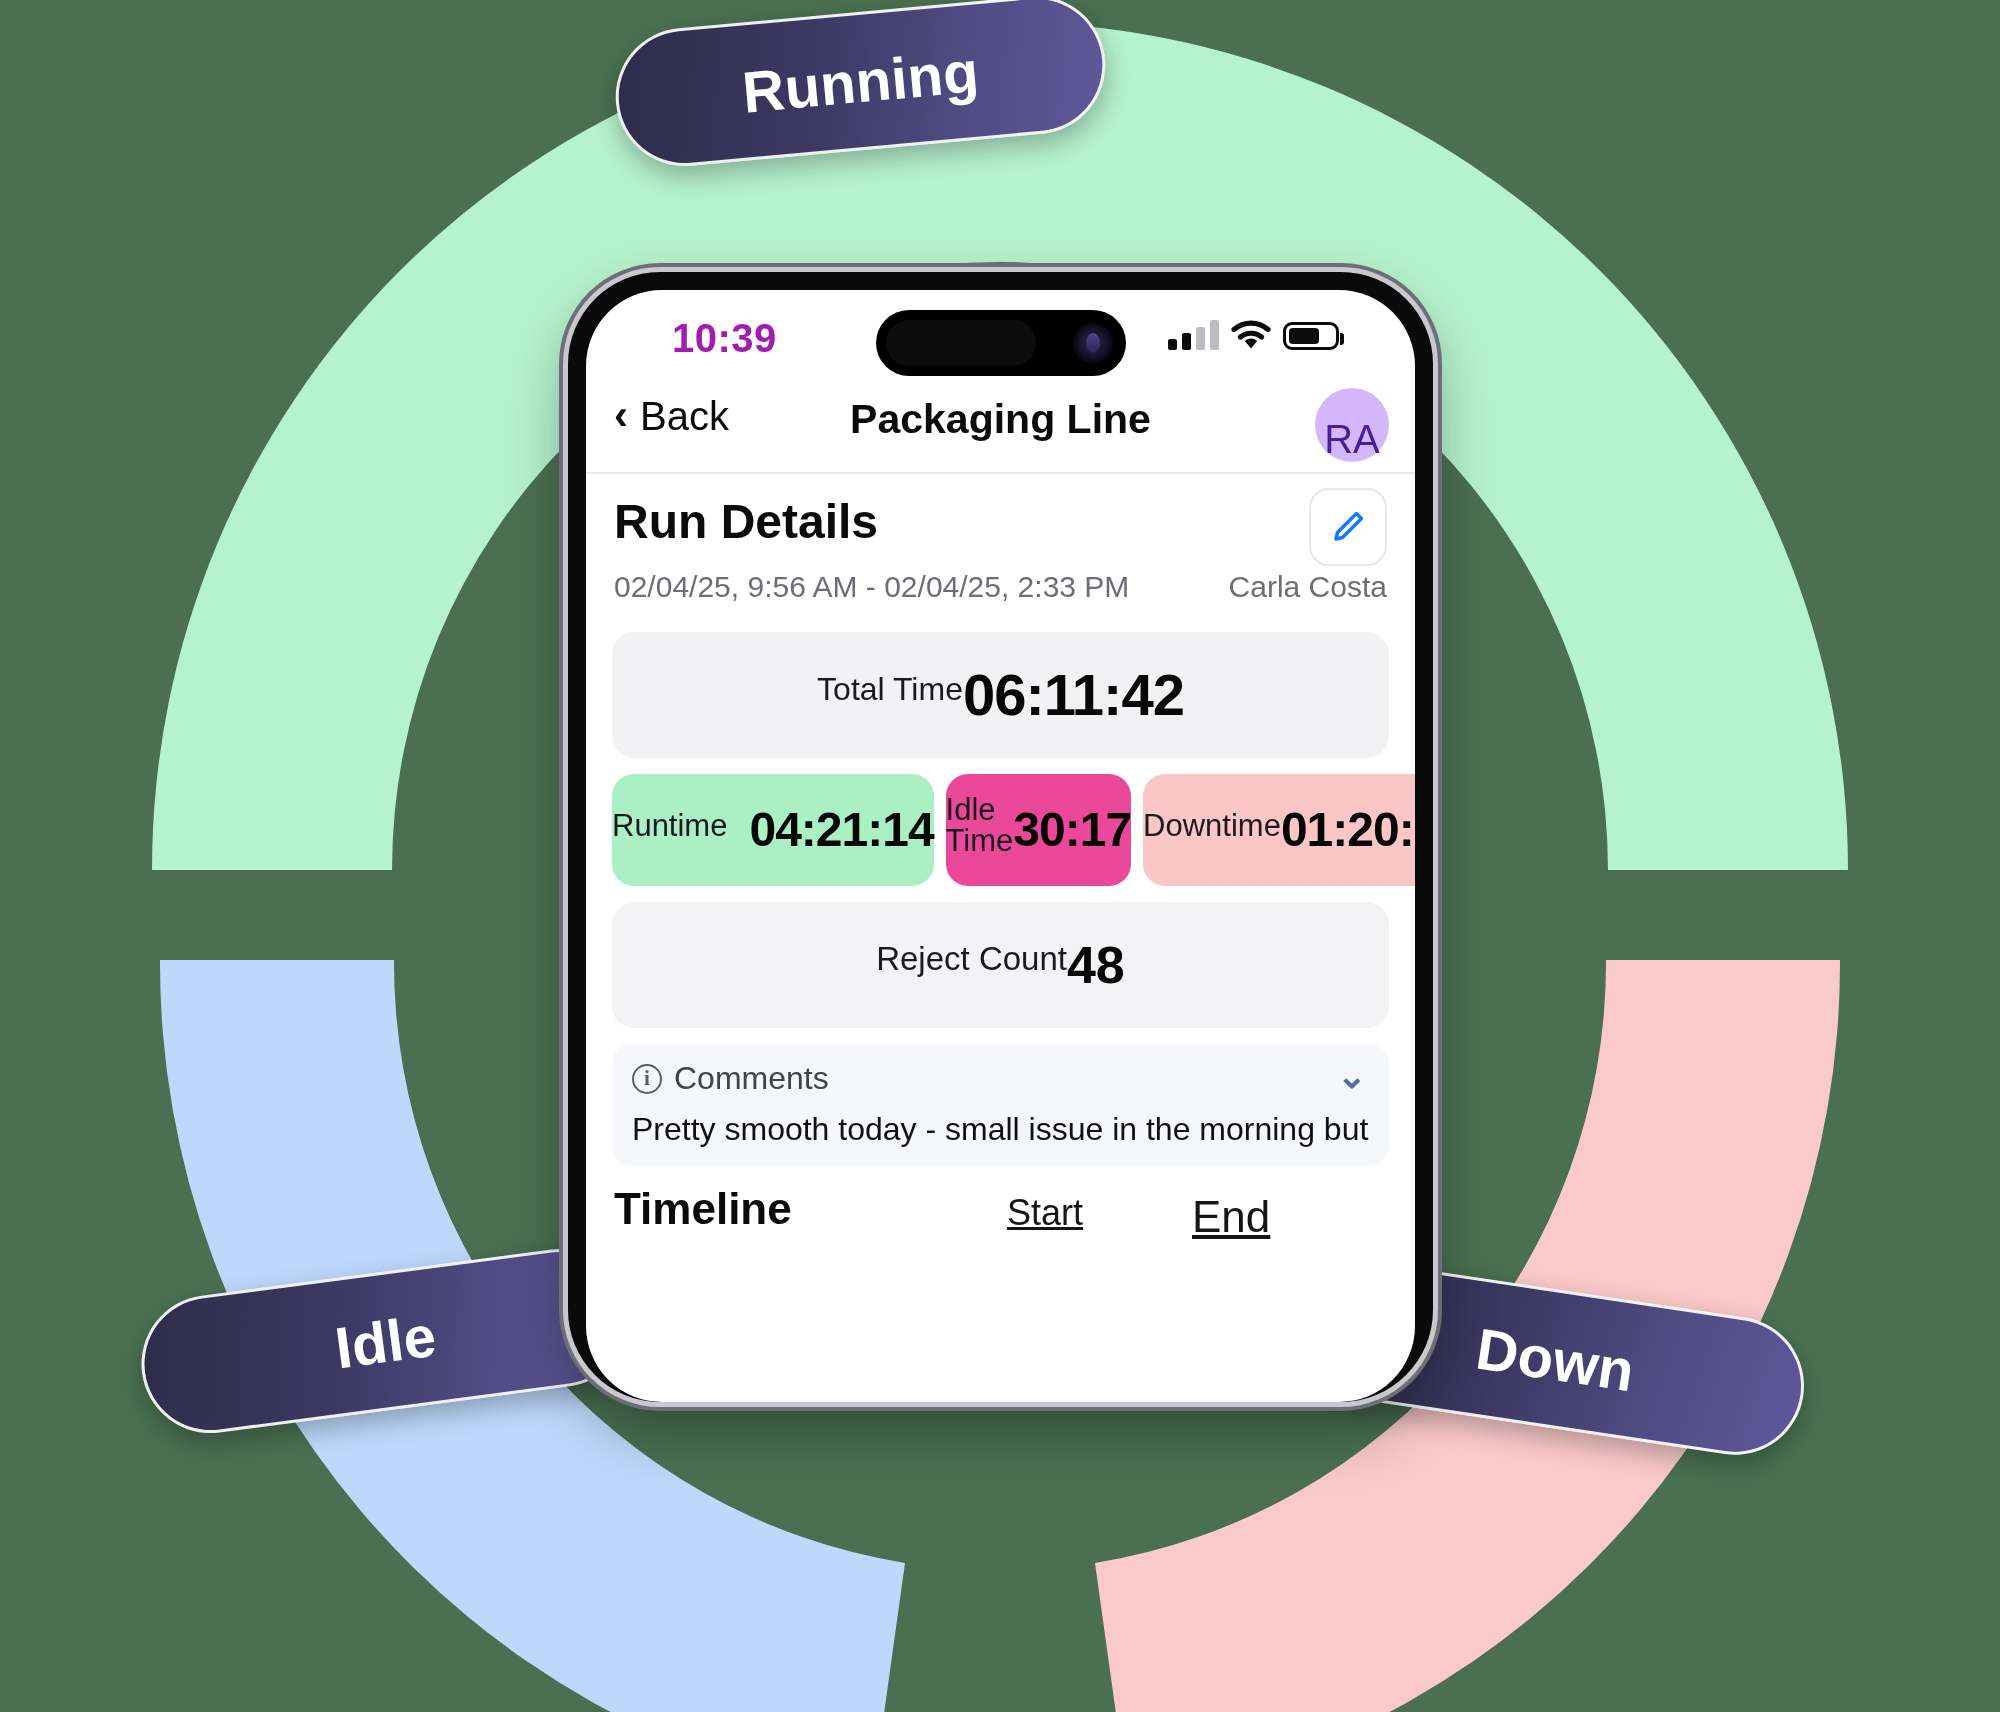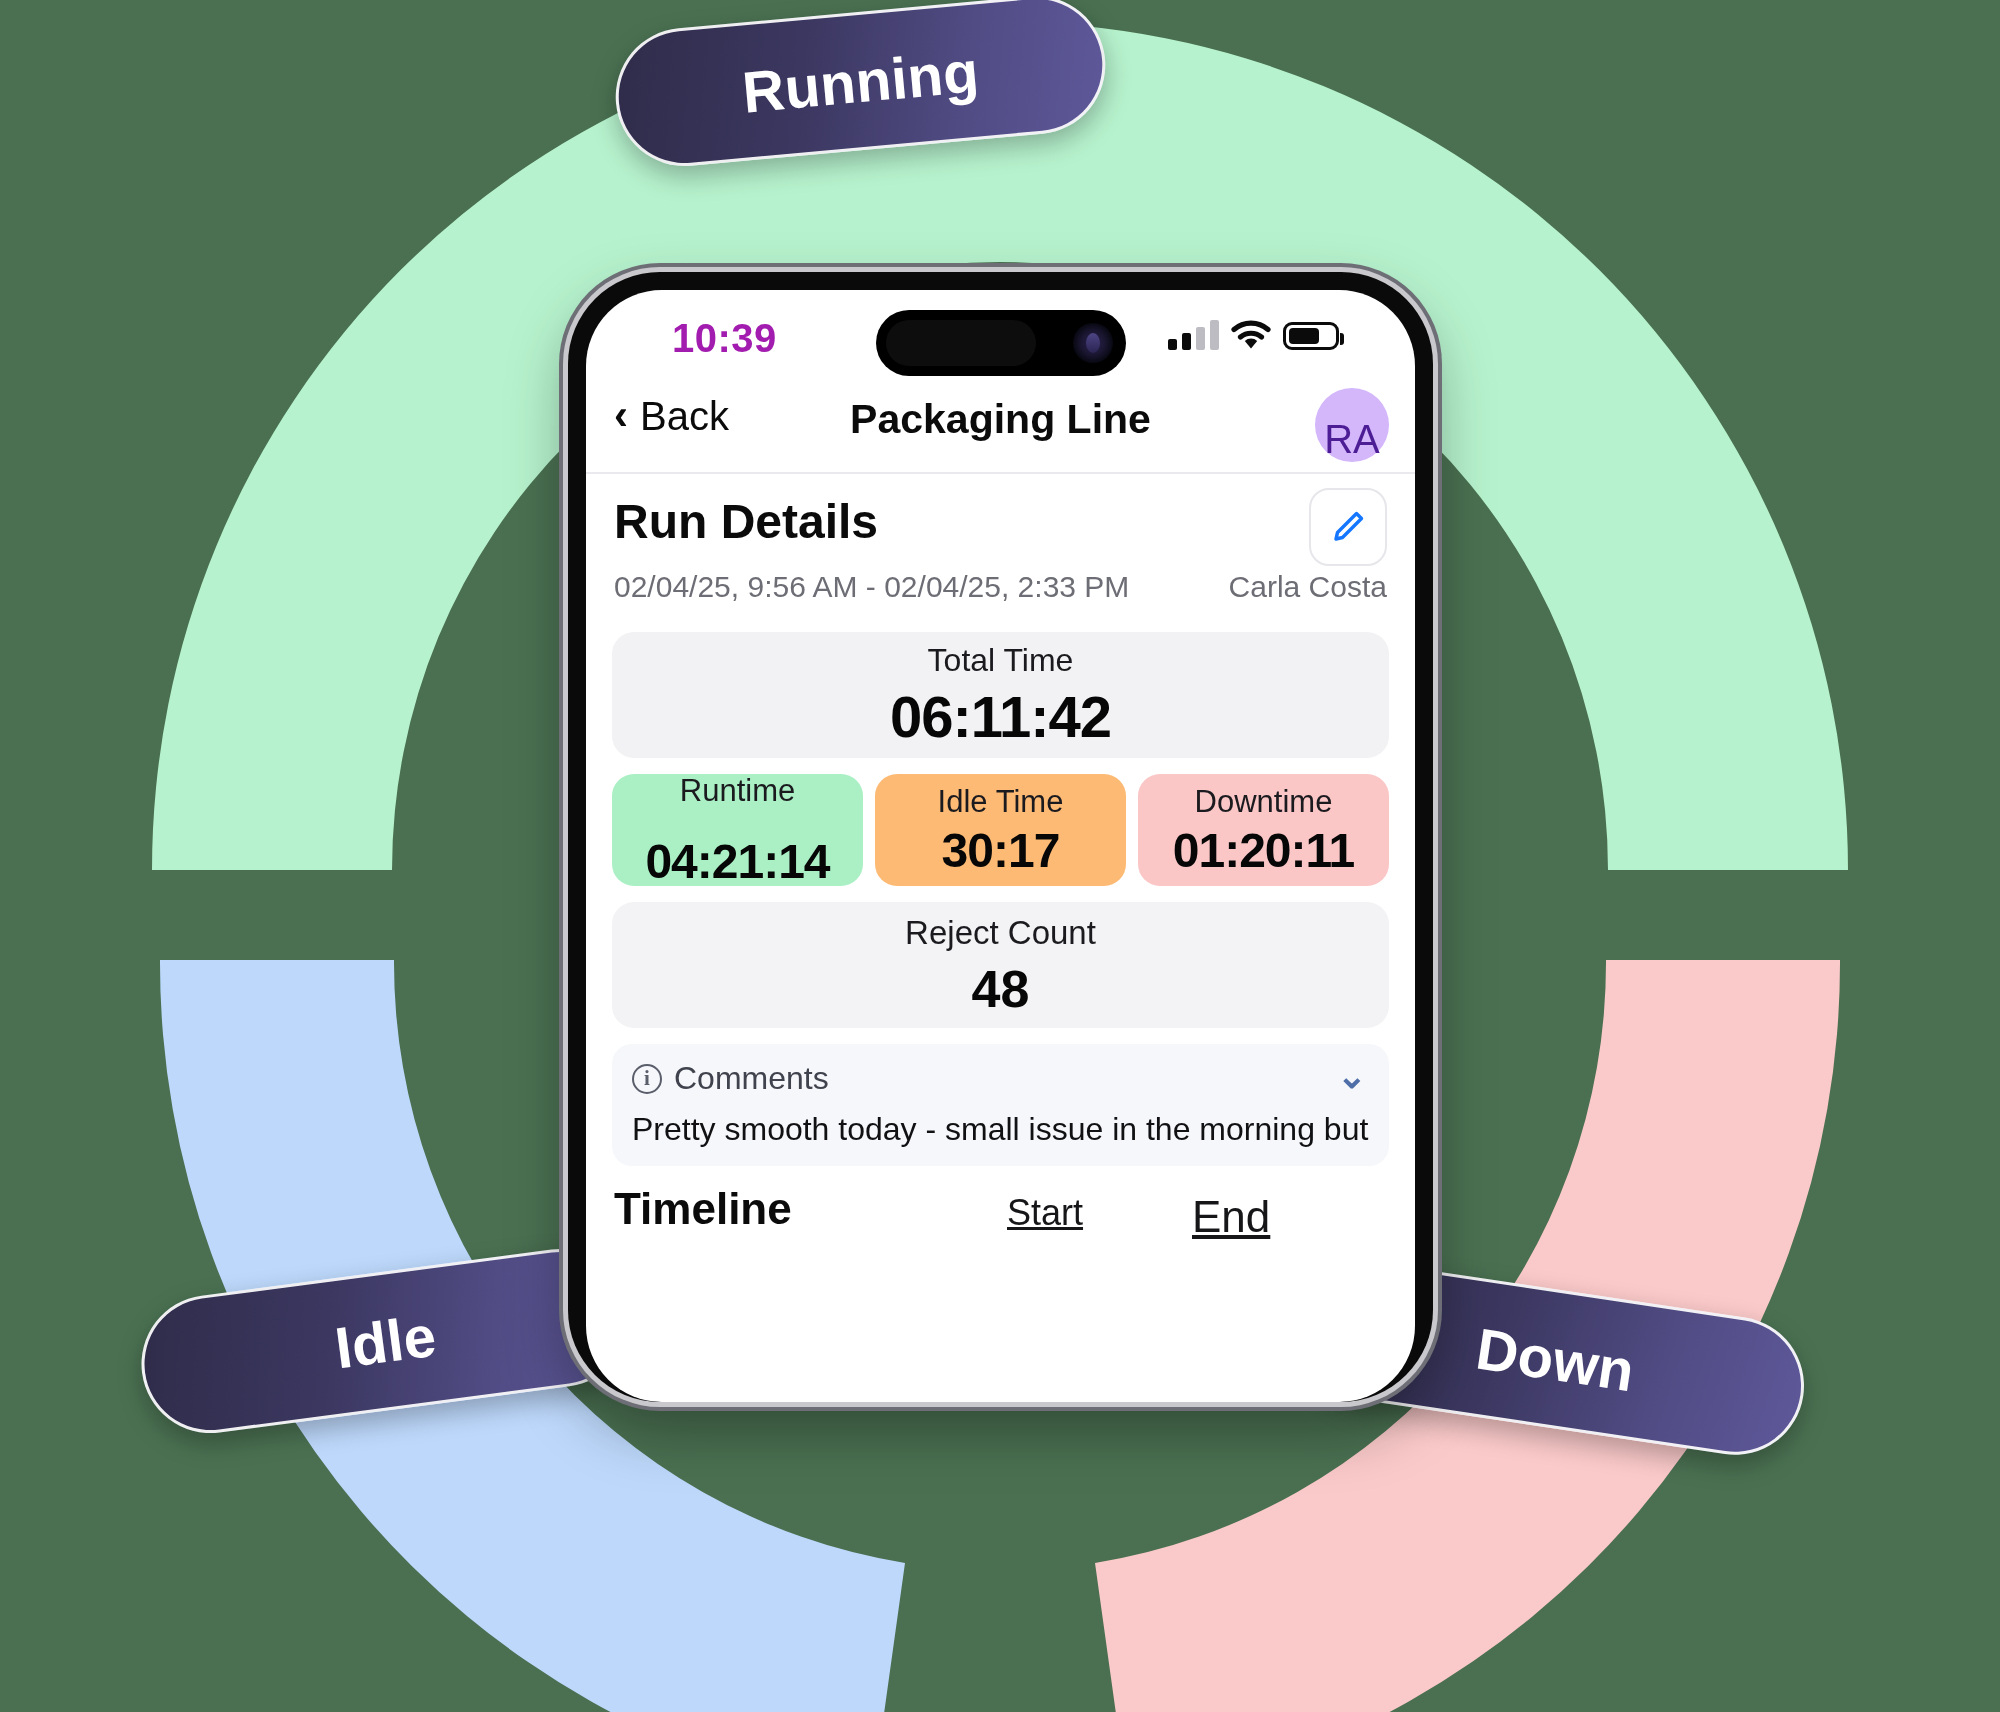--- a/index.html
+++ b/index.html
@@ -240,21 +240,20 @@
     color: #6d6d75;
     font-size: 30px;
   }
   #run-range { position: absolute; left: 2px; top: 0; }
   #operator { position: absolute; right: 2px; top: 0; }
 
   .card {
     border-radius: 22px;
     box-sizing: border-box;
     display: flex;
-    flex-direction: column;
     align-items: center;
     justify-content: center;
   }
   .card-label {
     font-size: 32px;
     color: #1b1b1f;
     line-height: 1;
   }
   .card-value {
     font-weight: bold;
@@ -275,21 +274,21 @@
     gap: 12px;
     margin-top: 16px;
   }
   #metric-row .card {
     flex: 1;
     height: 112px;
   }
   #metric-row .card-label { font-size: 31px; margin-bottom: 10px; }
   #metric-row .card-value { font-size: 48px; letter-spacing: -1px; }
   .card-runtime  { background: #aaf0c4; gap: 22px; }
-  .card-idle     { background: #fdba74; }
+  .card-idle     { background: #ec4899; }
   .card-downtime { background: #fac6c6; }
 
   #count-row {
     display: flex;
     gap: 16px;
     margin-top: 16px;
   }
   #count-row .card {
     flex: 1;
     height: 126px;

